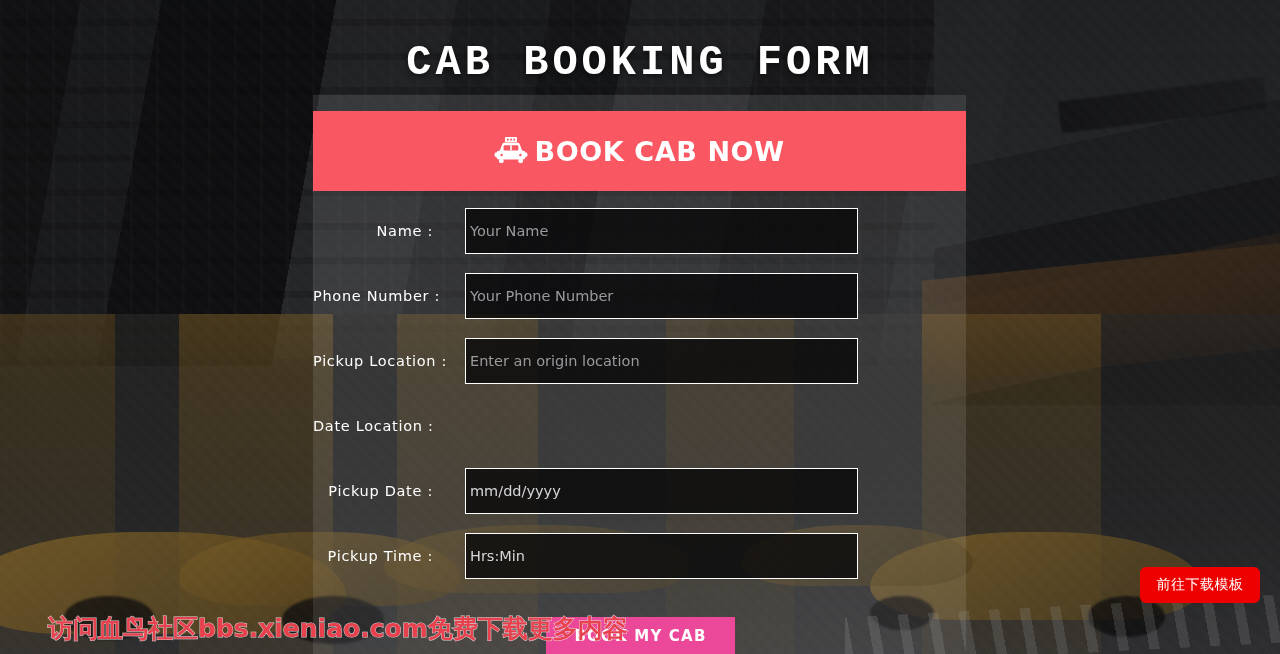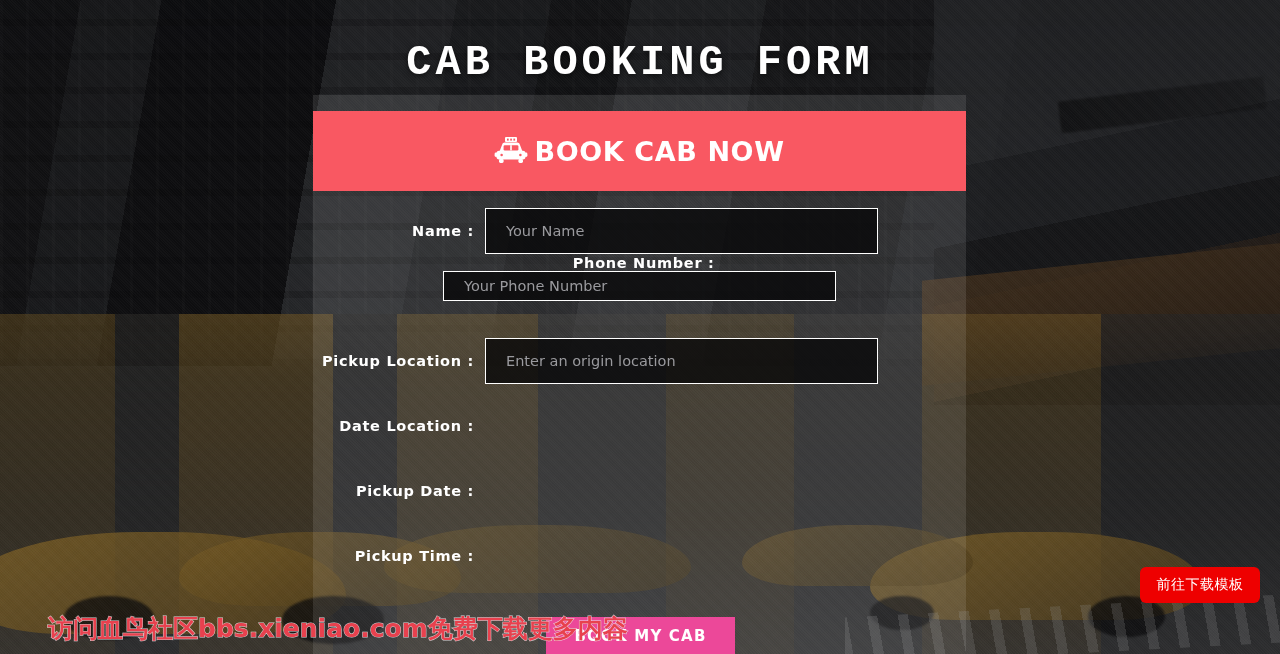--- a/index.html
+++ b/index.html
@@ -176,46 +176,46 @@
 
   .form-row {
     position: absolute;
     left: 0;
     width: 653px;
     height: 46px;
     display: flex;
     align-items: center;
   }
   .row-0 { top: 33px; }
-  .row-1 { top: 80px; flex-direction: column; }
+  .row-1 { top: 98px; }
   .row-2 { top: 163px; }
   .row-3 { top: 228px; }
   .row-4 { top: 293px; border-radius: 14px; }
   .row-5 { top: 358px; }
 
   .field-label {
-    width: 172px;
+    width: 152px;
     text-align: right;
-    padding-right: 11px;
+    padding-right: 32px;
     color: #ffffff;
     font-size: 14.5px;
-    font-weight: 700;
+    font-weight: 400;
     letter-spacing: .7px;
     white-space: nowrap;
   }
 
   .field-input {
     width: 393px;
     height: 46px;
     border: 1px solid #ffffff;
     background: rgba(6,6,8,.78);
     color: #ffffff;
     font-family: "DejaVu Sans", sans-serif;
     font-size: 14.5px;
-    padding: 0 20px;
+    padding: 0 4px;
     outline: none;
   }
   .field-input::placeholder { color: #9a9a9e; opacity: 1; }
   .field-input.has-value { color: #d6d6d8; }
 
   
   .submit-btn {
     position: absolute;
     left: 546px; top: 617px;
     width: 189px; height: 37px;
@@ -327,24 +327,26 @@
       <label class="field-label">Pickup Location :</label>
       <input class="field-input" type="text" placeholder="Enter an origin location" style="">
     </div>
 
     <div class="form-row row-3">
       <label class="field-label">Date Location :</label>
     </div>
 
     <div class="form-row row-4">
       <label class="field-label">Pickup Date :</label>
+      <input class="field-input has-value" type="text" value="mm/dd/yyyy" style="">
     </div>
 
     <div class="form-row row-5">
       <label class="field-label">Pickup Time :</label>
+      <input class="field-input has-value" type="text" value="Hrs:Min" style="">
     </div>
 
   </div>
 
   <button class="submit-btn">BOOK MY CAB</button>
 
   <div class="watermark">访问血鸟社区bbs.xieniao.com免费下载更多内容</div>
 
   <button class="download-cta">前往下载模板</button>
 

